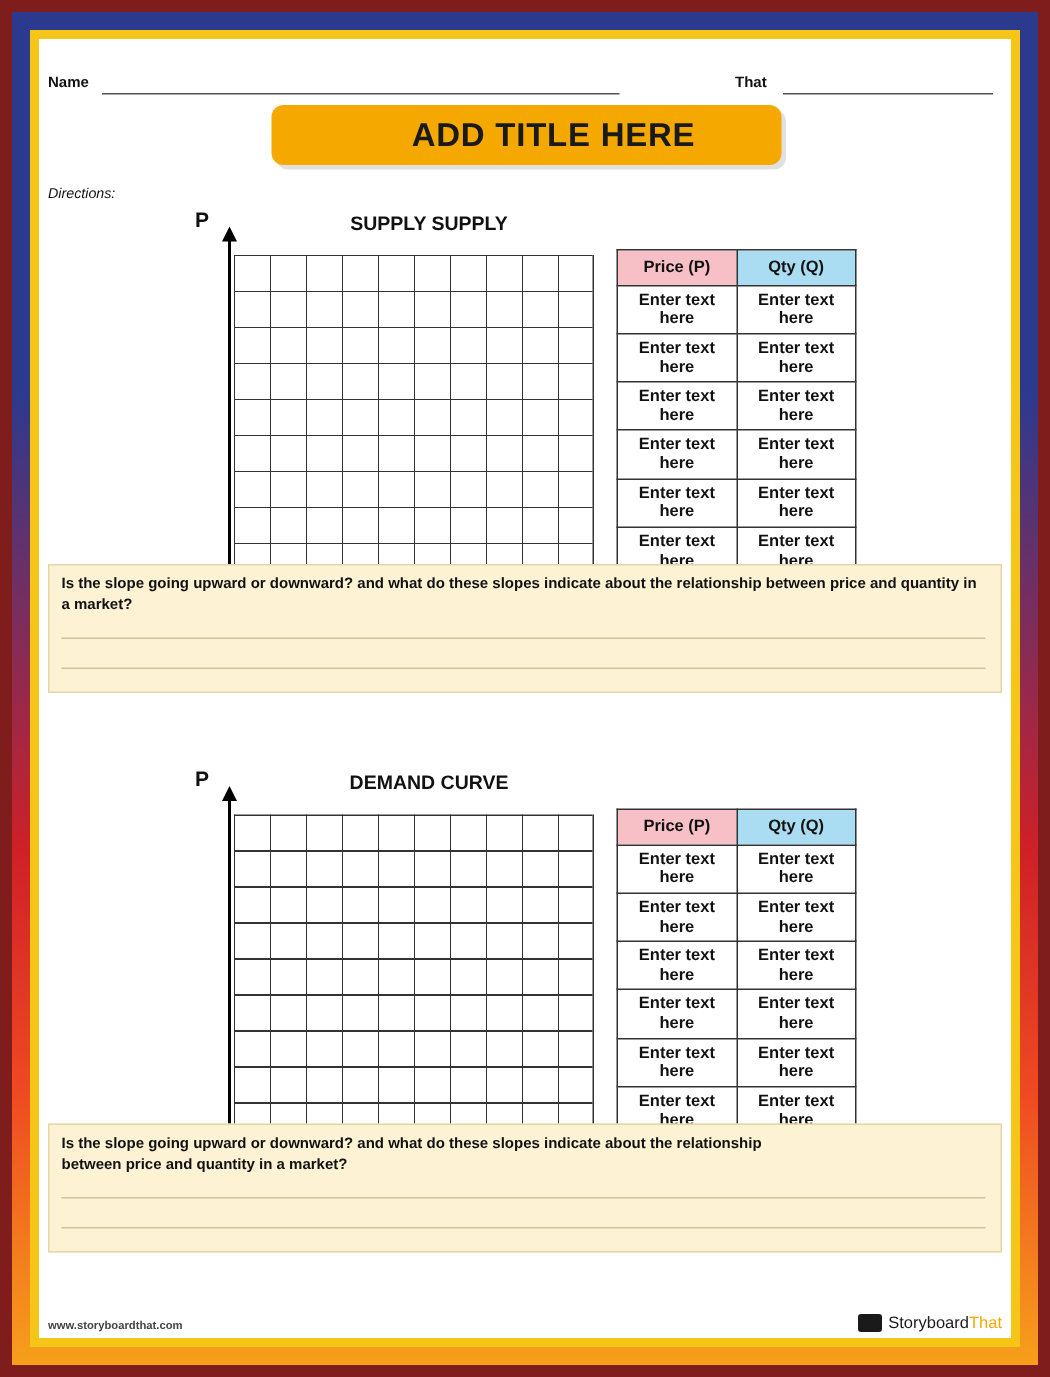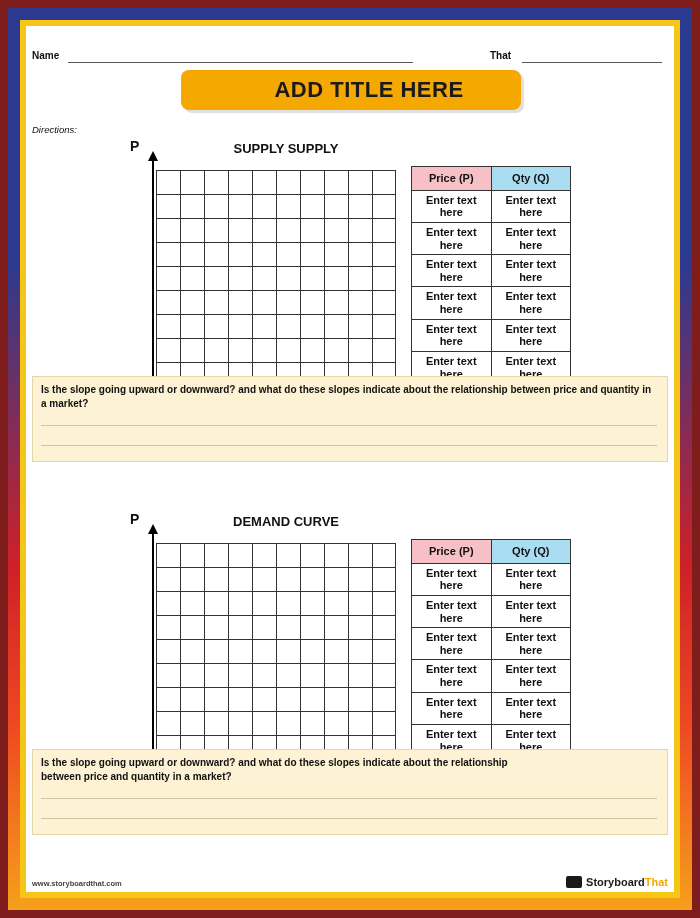--- a/index.html
+++ b/index.html
@@ -175,21 +175,21 @@
   }
   #brand {
     position: absolute;
     right: 6px; bottom: 4px;
     display: flex; align-items: center; gap: 4px;
   }
   #brand .mark {
     width: 16px; height: 12px; background: #1a1a1a; border-radius: 2px;
     display: inline-block;
   }
-  #brand .bt { font-size: 11px; font-weight: bold; color: #1a1a1a; }
+  #brand .bt { font-size: 11px; font-weight: normal; color: #1a1a1a; }
   #brand .bt i { font-style: normal; color: #f5a800; }
 </style>
 </head>
 <body>
 
 <div id="page">
   <div class="frame-blue"></div>
   <div class="frame-yellow"></div>
 
   <div class="sheet">

